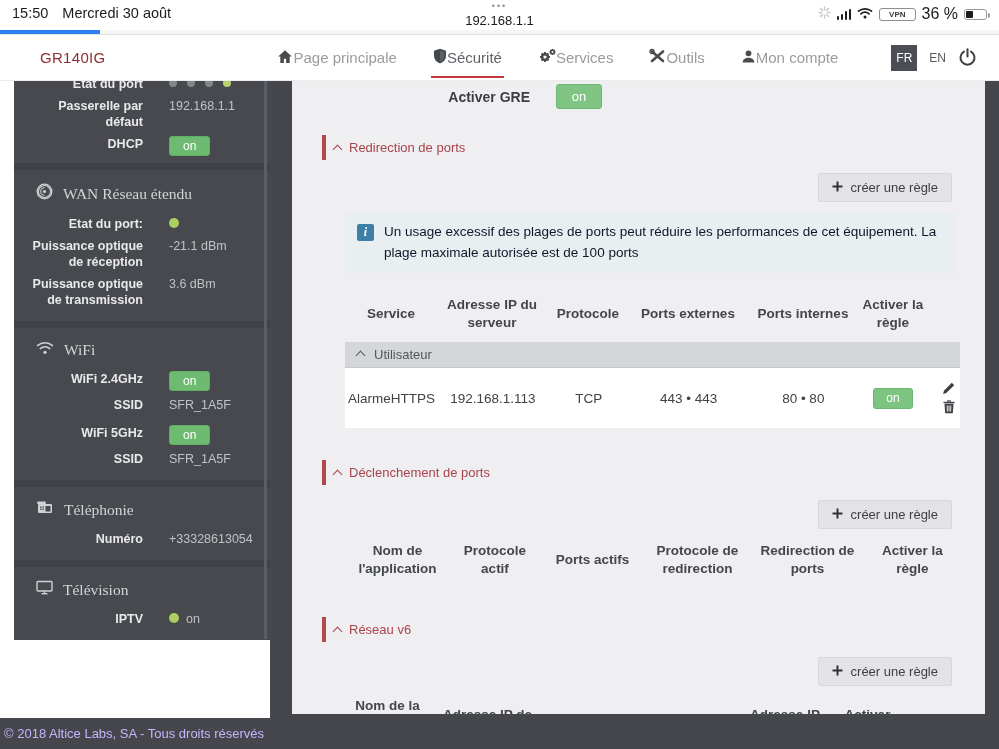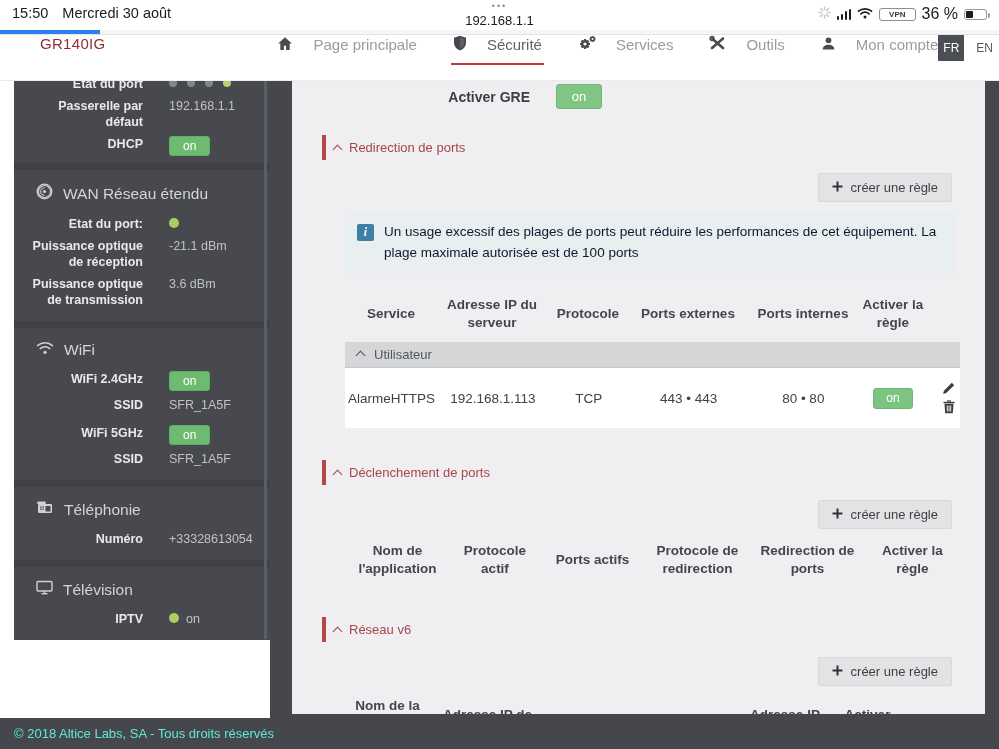--- a/index.html
+++ b/index.html
@@ -19,39 +19,39 @@
   .sigbars i { width:2.5px; background:#1c1c1e; border-radius:1px; display:block; }
   .batt { width:23px; height:11px; border:1px solid #98989d; border-radius:3px; position:relative; }
   .batt i { position:absolute; left:1px; top:1px; bottom:1px; width:7px; background:#1c1c1e; border-radius:1px; }
   .batt::after { content:""; position:absolute; right:-4px; top:3px; width:2px; height:5px; background:#98989d; border-radius:0 2px 2px 0; }
 
   
   .progress { height:5px; background:#f6f6f6; border-bottom:1px solid #e3e3e3; }
   .progress .fill { width:100px; height:4px; background:#2d7ff0; }
 
   
-  .navbar { height:46px; background:#fff; border-bottom:1px solid #ececec; display:flex; align-items:flex-start; padding-left:40px; }
+  .navbar { height:46px; background:#fff; border-bottom:1px solid #ececec; display:flex; align-items:center; padding-left:40px; }
   .brand { color:#8e2e35; font-size:15px; letter-spacing:.3px; }
   .navmenu { margin-left:172px; display:flex; gap:36px; align-items:center; }
-  .navitem { display:flex; align-items:center; gap:20px; font-size:15px; color:#9b9b9b; position:relative; cursor:pointer; white-space:nowrap; }
+  .navitem { display:flex; align-items:center; gap:0; font-size:15px; color:#9b9b9b; position:relative; cursor:pointer; white-space:nowrap; }
   .navitem svg { flex:0 0 auto; }
   .navitem.active { color:#606368; }
   .navitem.active::after { content:""; position:absolute; left:-2px; right:-2px; bottom:-11px; height:2px; background:#c03a40; }
   .nav-right { margin-left:auto; display:flex; align-items:center; gap:12px; margin-right:22px; }
   .lang-fr { width:26px; height:26px; background:#4b4e55; color:#fff; font-size:12px; display:flex; align-items:center; justify-content:center; }
   .lang-en { font-size:12px; color:#55585c; }
 
   
   .content { flex:1; display:flex; min-height:0; }
   .leftcol { width:270px; background:#fff; padding-left:14px; }
   .sidebar { background:#3f4146; position:relative; height:558px; display:flex; flex-direction:column; gap:7px; font-size:12.5px; }
   .sidebar::after { content:""; position:absolute; right:3px; top:0; bottom:0; width:3px; background:#5b5e64; }
   .card { background:#47494f; padding-bottom:10px; }
   .card.clip { overflow:hidden; }
-  .sec-title { display:flex; align-items:center; gap:10px; padding:13px 0 9px 22px; color:#d2d4d7; font-size:15.5px; }
+  .sec-title { display:flex; align-items:center; gap:10px; padding:13px 0 9px 22px; color:#d2d4d7; font-size:15.5px;font-family:Liberation Serif, serif; }
   .srow { display:flex; padding:3px 0; }
   .srow .lbl { width:115px; margin-left:14px; text-align:right; font-weight:bold; color:#e8e9eb; line-height:16px; }
   .srow .val { margin-left:26px; color:#c0c2c6; line-height:16px; display:flex; align-items:flex-start; gap:7px; }
   .dotline { display:flex; gap:10px; align-items:center; padding-top:3px; }
   .pdot { width:8px; height:8px; border-radius:50%; background:#83868a; display:block; }
   .pdot.on { background:#b7d36a; }
   .gdot { width:10px; height:10px; border-radius:50%; background:#abd061; display:block; margin-top:2px; }
   .badge { background:#6cbb70; border:1px solid #5fae64; border-radius:3px; color:#fff; padding:1px 13px; font-size:12px; line-height:16px; }
 
   
@@ -84,21 +84,21 @@
   .grouprow { margin:2px 25px 0 53px; width:615px; background:#d5d6d8; border-bottom:1px solid #c6c7c9; padding:5px 12px; display:flex; align-items:center; gap:10px; font-size:13px; color:#54575a; cursor:pointer; }
   .grouprow .chev { margin-top:2px; }
   .datarow { margin:0 25px 0 53px; background:#fff; }
   .datarow .td { padding:14px 3px; }
   .actcell { text-align:right; }
   .actions { display:flex; flex-direction:column; align-items:flex-end; gap:5px; padding-right:2px; }
   .icobtn { cursor:pointer; line-height:0; }
   .rowbadge { background:#7dc481; border:1px solid #6db671; border-radius:3px; color:#fff; padding:2px 12px; font-size:12px; display:inline-block; }
 
   
-  .footer { height:31px; background:#45474c; display:flex; align-items:center; padding-left:14px; font-size:13px; color:#5eead4; }
+  .footer { height:31px; background:#45474c; display:flex; align-items:center; padding-left:4px; font-size:13px; color:#c4b5fd; }
 </style>
 </head>
 <body>
 
 <div class="screen">
 
   <div class="statusbar">
     <div class="sb-left">
       <span>15:50</span>
       <span>Mercredi 30 août</span>

